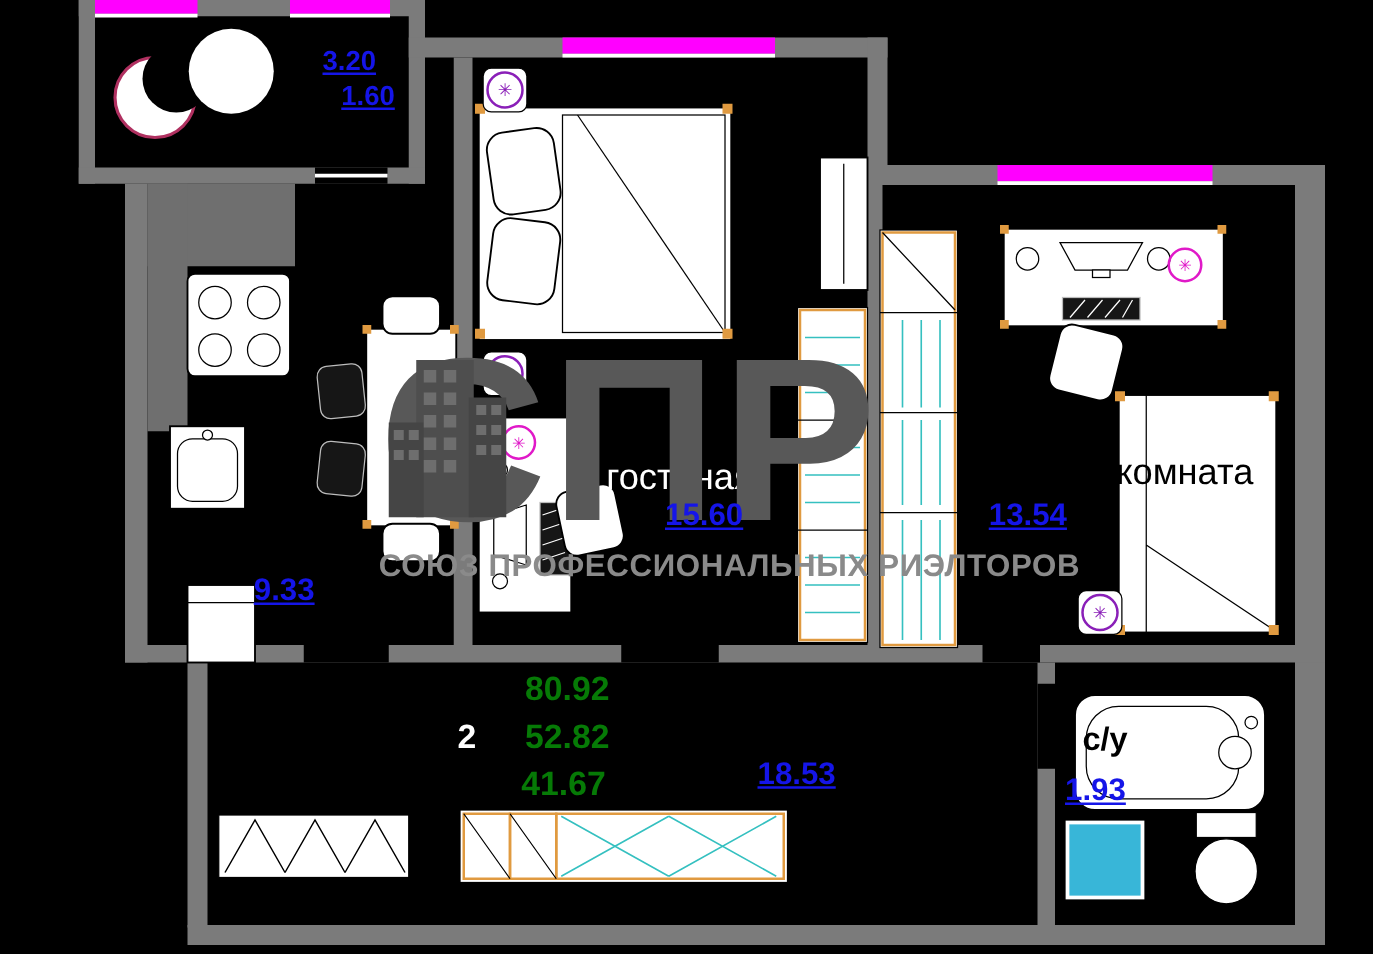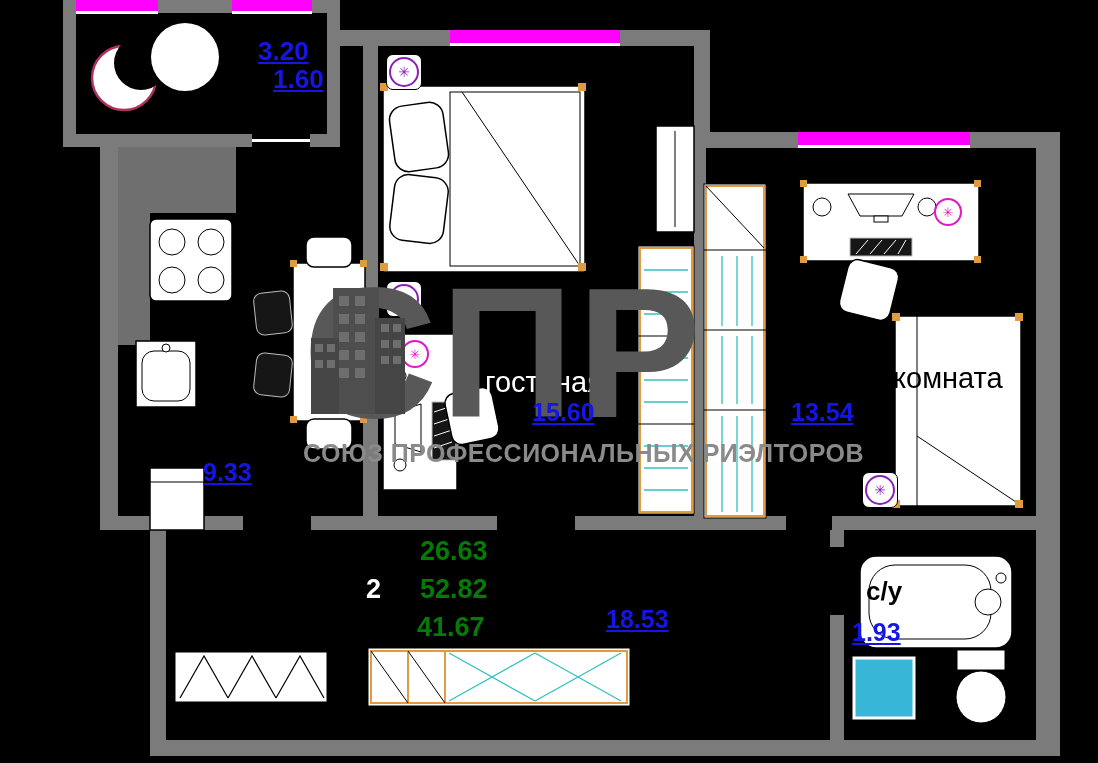--- a/index.html
+++ b/index.html
@@ -26,21 +26,21 @@
   .oline{fill:none;stroke:var(--furniture-accent-orange);stroke-width:2;}
   .odot{fill:var(--furniture-accent-orange);}
   .cyan{stroke:var(--shelf-cyan);stroke-width:1.3;fill:none;}
   .blk{stroke:#000;stroke-width:1;fill:none;}
   .whatch{stroke:#fff;stroke-width:1;fill:none;}
   .crescent{fill:#fff;stroke:#b03060;stroke-width:2.5;}
 
   
   .dim{position:absolute;z-index:4;color:var(--dimension-blue);font-weight:700;font-size:25px;
        text-decoration:underline;text-underline-offset:2px;white-space:nowrap;}
-  .dim.small{font-size:26px;}
+  .dim.small{font-size:22px;}
   .room-label{position:absolute;z-index:1;font-size:29px;color:#fff;white-space:nowrap;}
   .room-label.dark{color:#000;z-index:2;}
   .room-label.bath{font-size:26px;font-weight:bold;}
   .sum{position:absolute;z-index:4;color:var(--summary-green);font-weight:700;font-size:27px;white-space:nowrap;}
   .sum.count{color:var(--rooms-count-white);}
 
   
   .light{position:absolute;z-index:2;width:34px;height:34px;display:flex;align-items:center;justify-content:center;}
   .light.boxed{background:#fff;border:1px solid #000;border-radius:7px;}
   .light.bare{width:28px;height:28px;}
@@ -284,21 +284,21 @@
   </div>
 
   <div class="dim small" style="left:258px;top:36px">3.20</div>
   <div class="dim small" style="left:273px;top:64px">1.60</div>
   <div class="dim" style="left:532px;top:398px">15.60</div>
   <div class="dim" style="left:791px;top:398px">13.54</div>
   <div class="dim" style="left:203px;top:458px">9.33</div>
   <div class="dim" style="left:606px;top:605px">18.53</div>
   <div class="dim" style="left:852px;top:618px">1.93</div>
 
-  <div class="sum" style="left:420px;top:536px">26.63</div>
+  <div class="sum" style="left:420px;top:536px">80.92</div>
   <div class="sum count" style="left:366px;top:574px">2</div>
   <div class="sum" style="left:420px;top:574px">52.82</div>
   <div class="sum" style="left:417px;top:612px">41.67</div>
 
   <div class="light boxed" style="left:386px;top:54px">
       <span class="violet">✳</span>
     </div>
   <div class="light boxed" style="left:386px;top:281px">
       <span class="violet">✳</span>
     </div>

